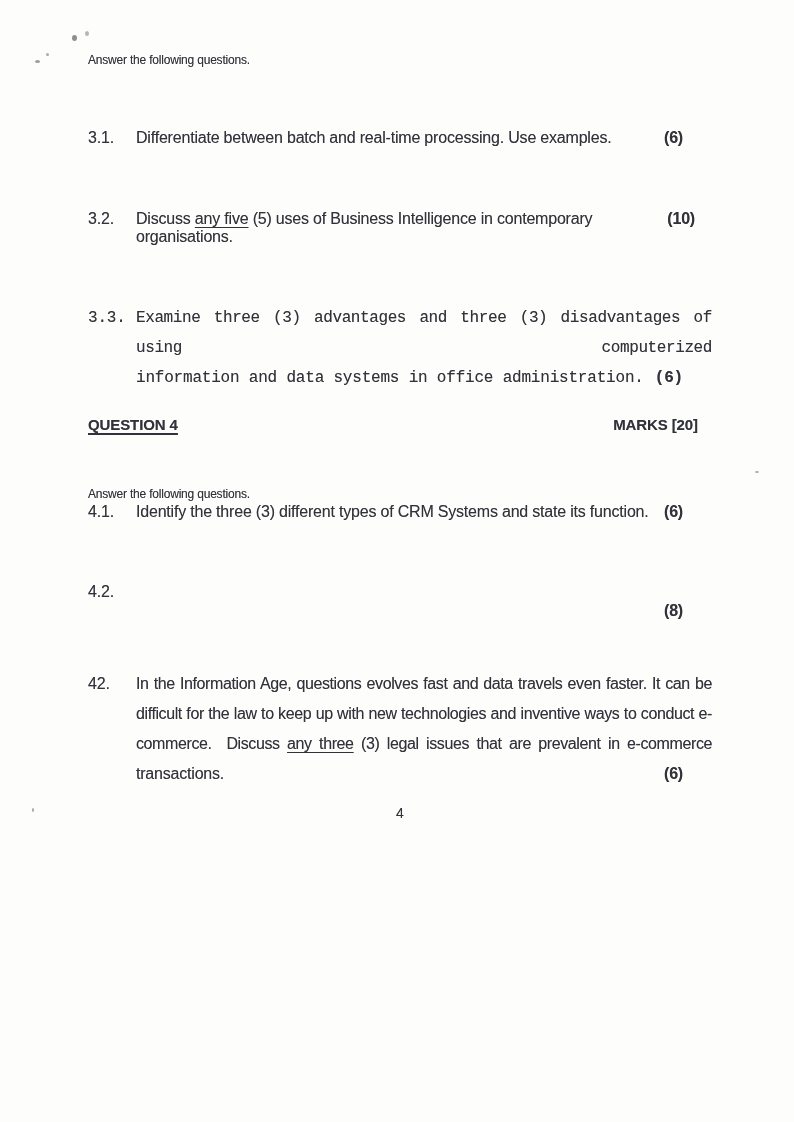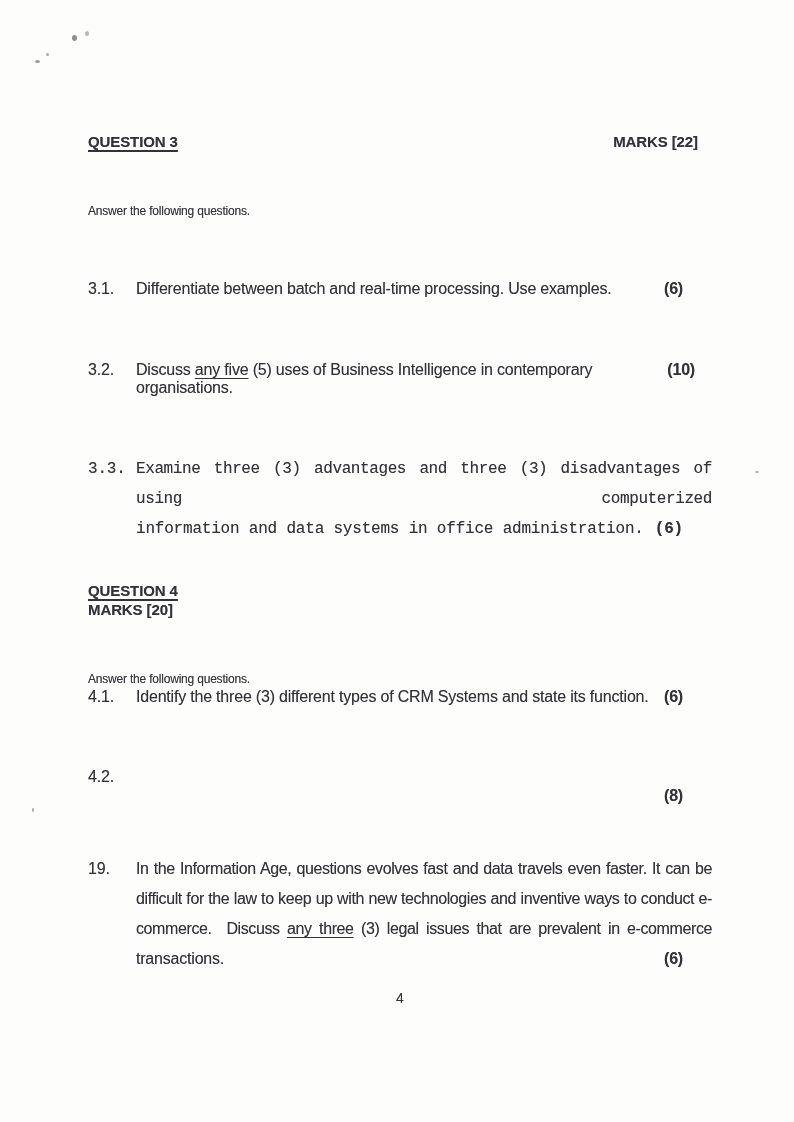--- a/index.html
+++ b/index.html
@@ -57,45 +57,41 @@
   .flex30 { display: flex; line-height: 30px; }
   .u { text-decoration: underline; text-underline-offset: 3px; }
   .marks-line { display: flex; margin-top: 19px; }
   .page-number { text-align: center; font-size: 14px; line-height: 18px; }
   .speck { position: absolute; border-radius: 50%; }
   #h3row   { margin-top: 132px; }
   #intro1  { margin-top: 51px; }
   #q31     { margin-top: 60px; }
   #q32     { margin-top: 63px; }
   #q33     { margin-top: 57px; font-family: Liberation Mono, monospace; }
-  #h4row   { margin-top: 37px; flex-direction: column; }
+  #h4row   { margin-top: 22px; }
   #intro2  { margin-top: 51px; }
   #q41     { }
   #q42     { margin-top: 62px; }
   #q43     { margin-top: 49px; }
   #pagenum { margin-top: 15px; }
 </style>
 </head>
 <body>
 
 <div class="page">
 
   <div class="speck" style="left:72px; top:35px; width:5px; height:6px; background:#8f8f93;"></div>
   <div class="speck" style="left:85px; top:31px; width:4px; height:5px; background:#b5b5b8;"></div>
   <div class="speck" style="left:46px; top:53px; width:3px; height:3px; background:#ababae;"></div>
   <div class="speck" style="left:35px; top:60px; width:5px; height:3px; background:#9c9c9f;"></div>
   <div class="speck" style="left:755px; top:471px; width:4px; height:2px; background:#aeaeb1;"></div>
   <div class="speck" style="left:32px; top:808px; width:2px; height:4px; background:#a5a5a8;"></div>
 
   <div class="content">
 
-    <div class="heading-row" id="h3row">
-      <span class="heading-title">QUESTION 3</span>
-      <span class="heading-marks">MARKS [22]</span>
-    </div>
 
     <div class="intro" id="intro1">Answer the following questions.</div>
 
     <div class="q-row" id="q31">
       <span class="q-num">3.1.</span>
       <div class="q-body">
         <div class="q-line">
           <span class="q-text">Differentiate between batch and real-time processing. Use examples.</span>
           <span class="q-marks">(6)</span>
         </div>
@@ -143,21 +139,21 @@
     <div class="q-row" id="q42">
       <span class="q-num">4.2.</span>
       <div class="q-body">
         <div class="marks-line">
           <span class="q-marks">(8)</span>
         </div>
       </div>
     </div>
 
     <div class="q-row" id="q43" style="line-height:30px;">
-      <span class="q-num">19.</span>
+      <span class="q-num">42.</span>
       <div class="q-body">
         <div class="jline">In the Information Age, questions evolves fast and data travels even faster. It can be</div>
         <div class="jline">difficult for the law to keep up with new technologies and inventive ways to conduct e-</div>
         <div class="jline prewrap"><span>commerce.  Discuss </span><span class="u">any three</span><span> (3) legal issues that are prevalent in e-commerce</span></div>
         <div class="flex30">
           <span class="q-text">transactions.</span>
           <span class="q-marks">(6)</span>
         </div>
       </div>
     </div>

